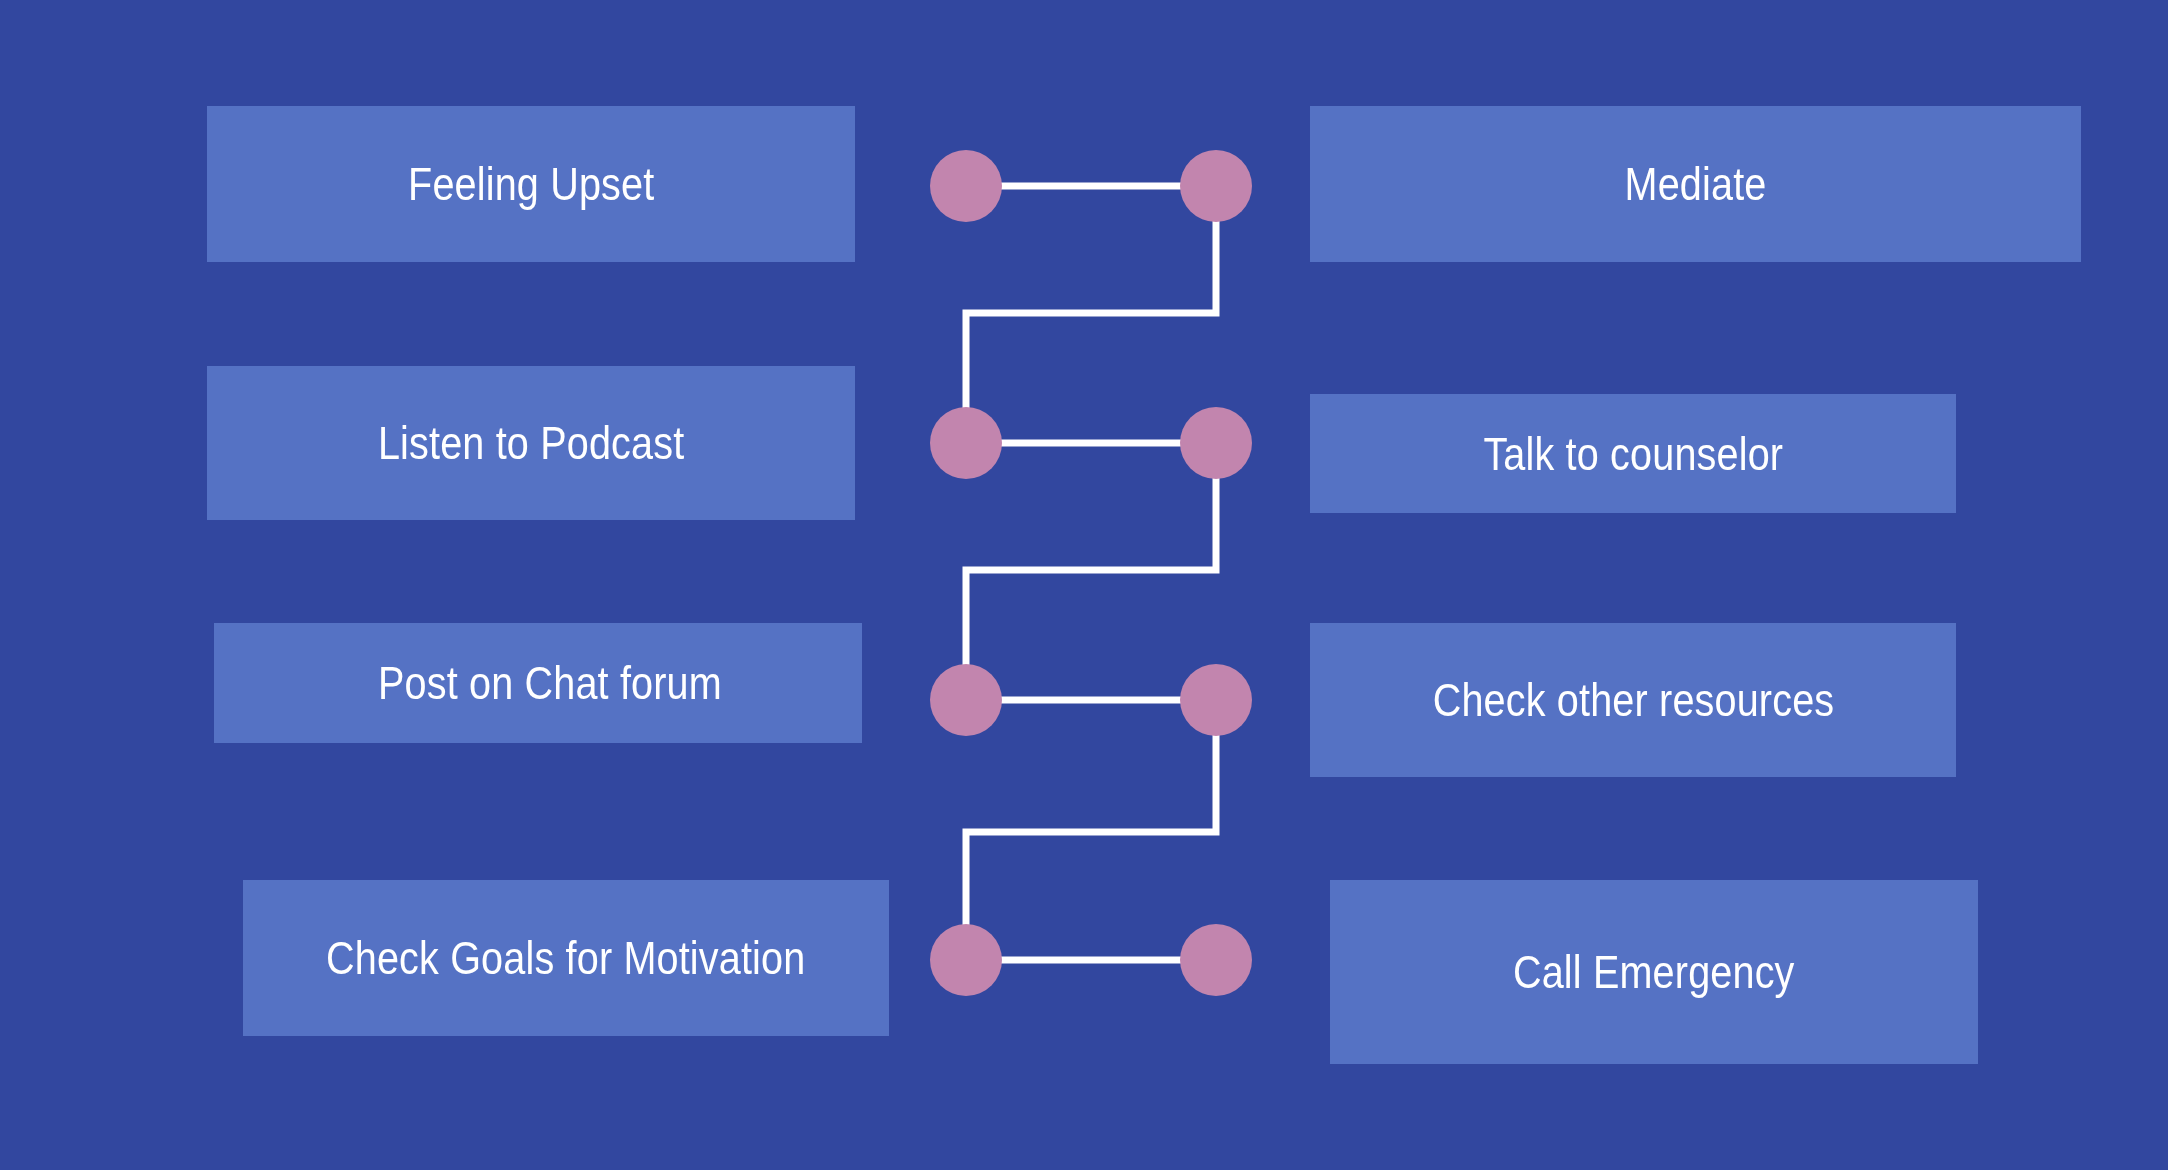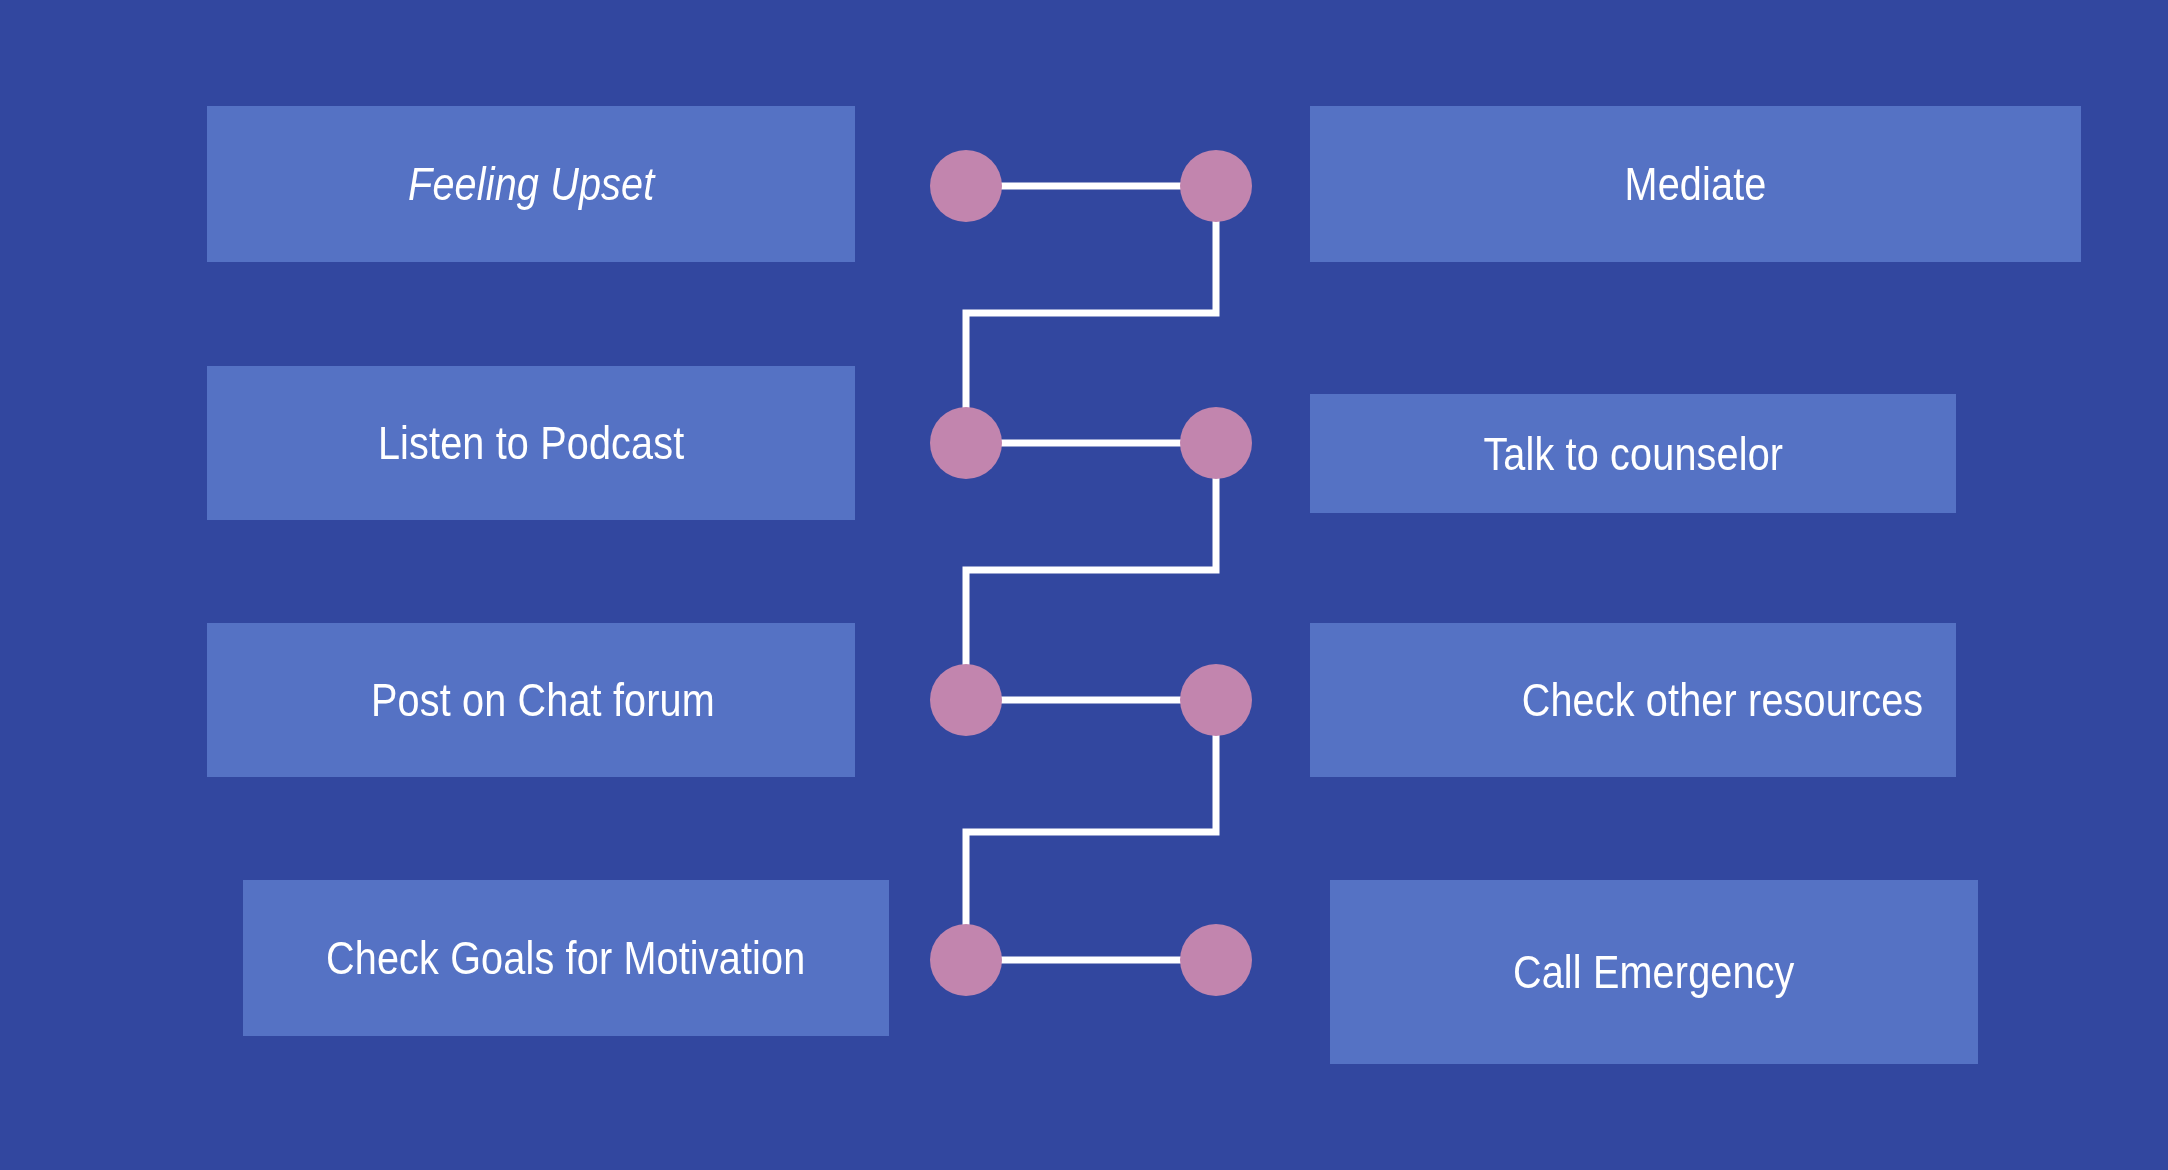--- a/index.html
+++ b/index.html
@@ -54,45 +54,45 @@
   }
   .node-dot {
     fill: #c285ae;
   }
 </style>
 </head>
 <body>
 
 <div id="stage">
 
-  <div class="node-box" style="left:207px; top:106px; width:648px; height:156px;font-style:italic;">
+  <div class="node-box" style="left:207px; top:106px; width:648px; height:156px;">
     <span class="node-label">Feeling Upset</span>
   </div>
 
   <div class="node-box" style="left:207px; top:366px; width:648px; height:154px;justify-content:center;">
     <span class="node-label">Listen to Podcast</span>
   </div>
 
-  <div class="node-box" style="left:207px; top:623px; width:648px; height:154px;padding-left:23px;">
+  <div class="node-box" style="left:214px; top:623px; width:648px; height:120px;padding-left:23px;">
     <span class="node-label">Post on Chat forum</span>
   </div>
 
   <div class="node-box" style="left:207px; top:880px; width:646px; height:156px;margin-left:36px;">
     <span class="node-label">Check Goals for Motivation</span>
   </div>
 
   <div class="node-box" style="left:1310px; top:106px; width:771px; height:156px;">
     <span class="node-label">Mediate</span>
   </div>
 
   <div class="node-box" style="left:1310px; top:378px; width:646px; height:119px;margin-top:16px;">
     <span class="node-label">Talk to counselor</span>
   </div>
 
-  <div class="node-box" style="left:1310px; top:623px; width:646px; height:154px;justify-content:flex-end;">
+  <div class="node-box" style="left:1310px; top:623px; width:646px; height:154px;">
     <span class="node-label">Check other resources</span>
   </div>
 
   <div class="node-box" style="left:1330px; top:880px; width:648px; height:184px;">
     <span class="node-label">Call Emergency</span>
   </div>
 
   <svg id="connector-layer" viewBox="0 0 2168 1170" width="2168" height="1170">
 
     <g>

